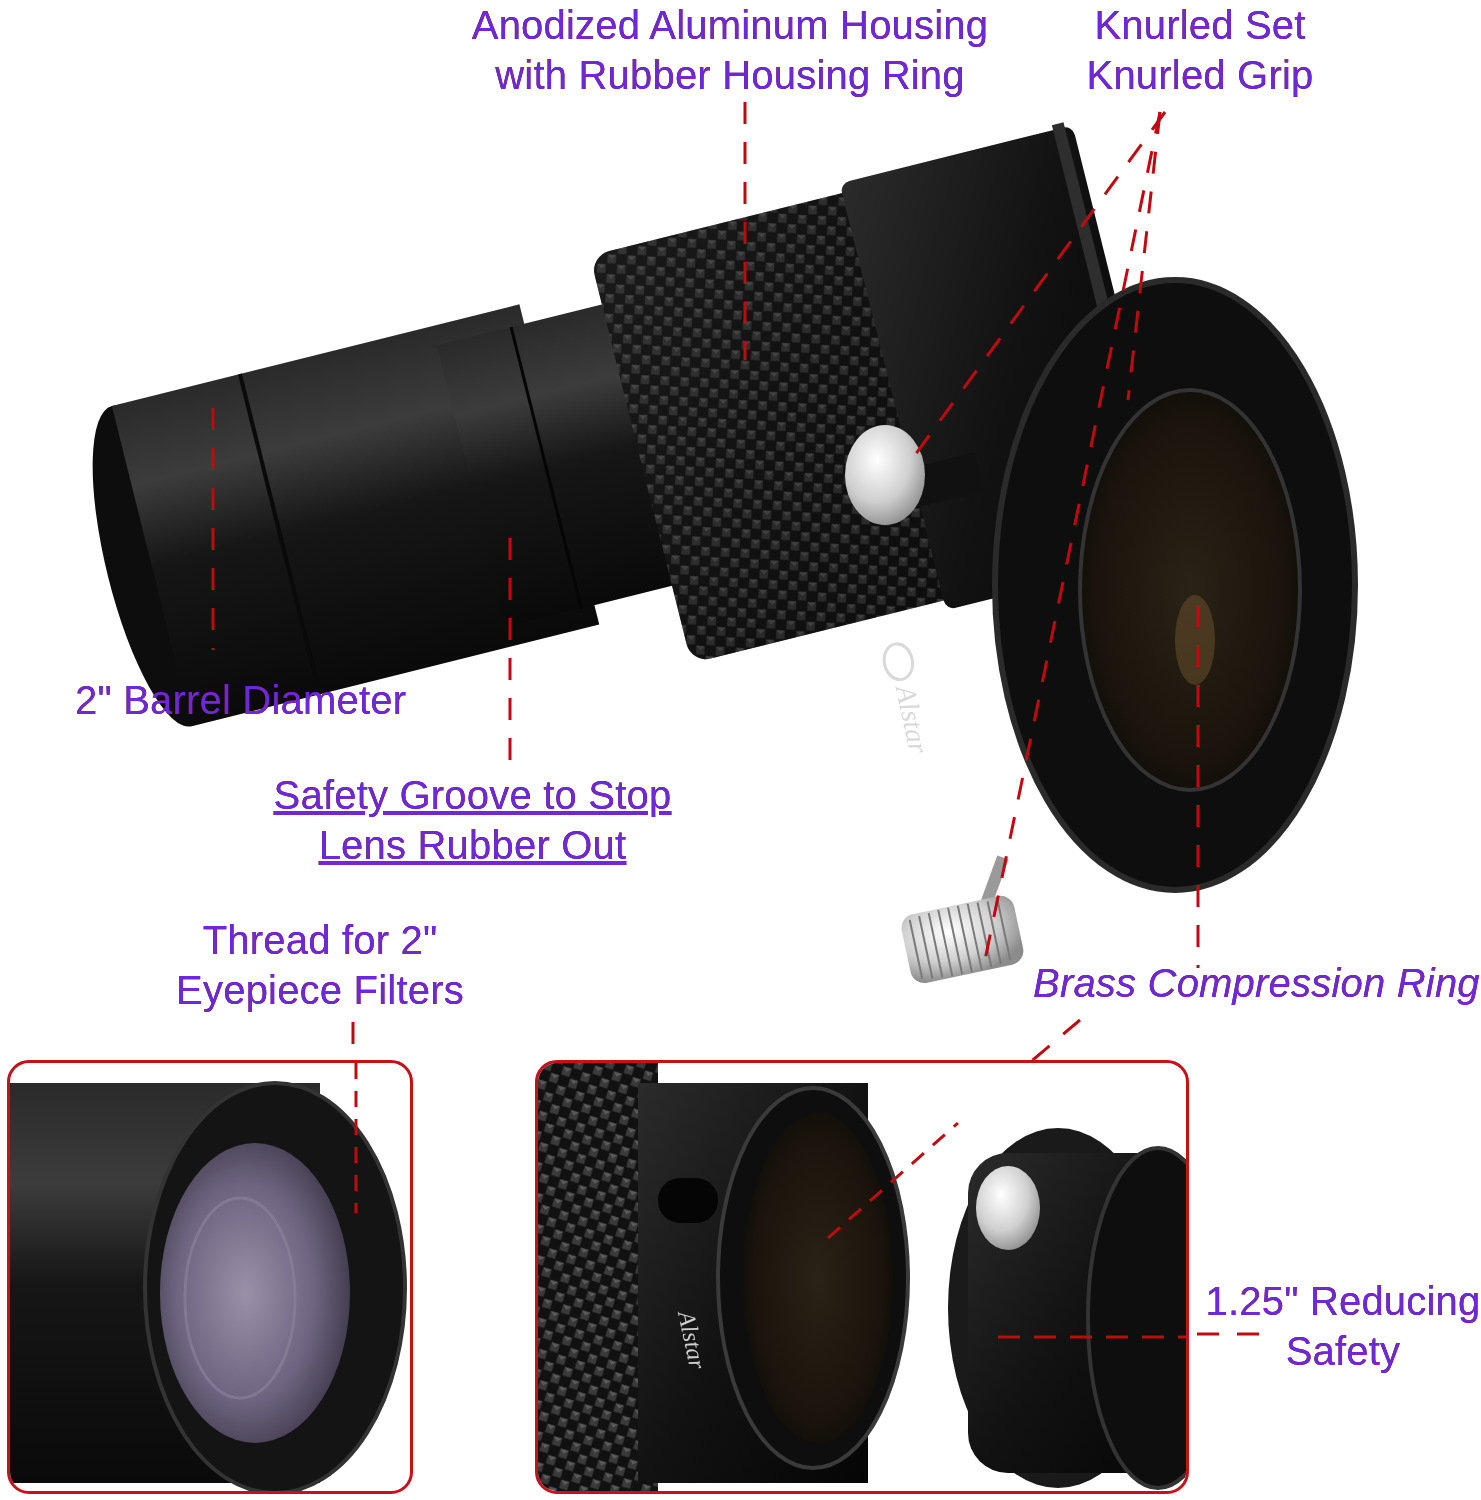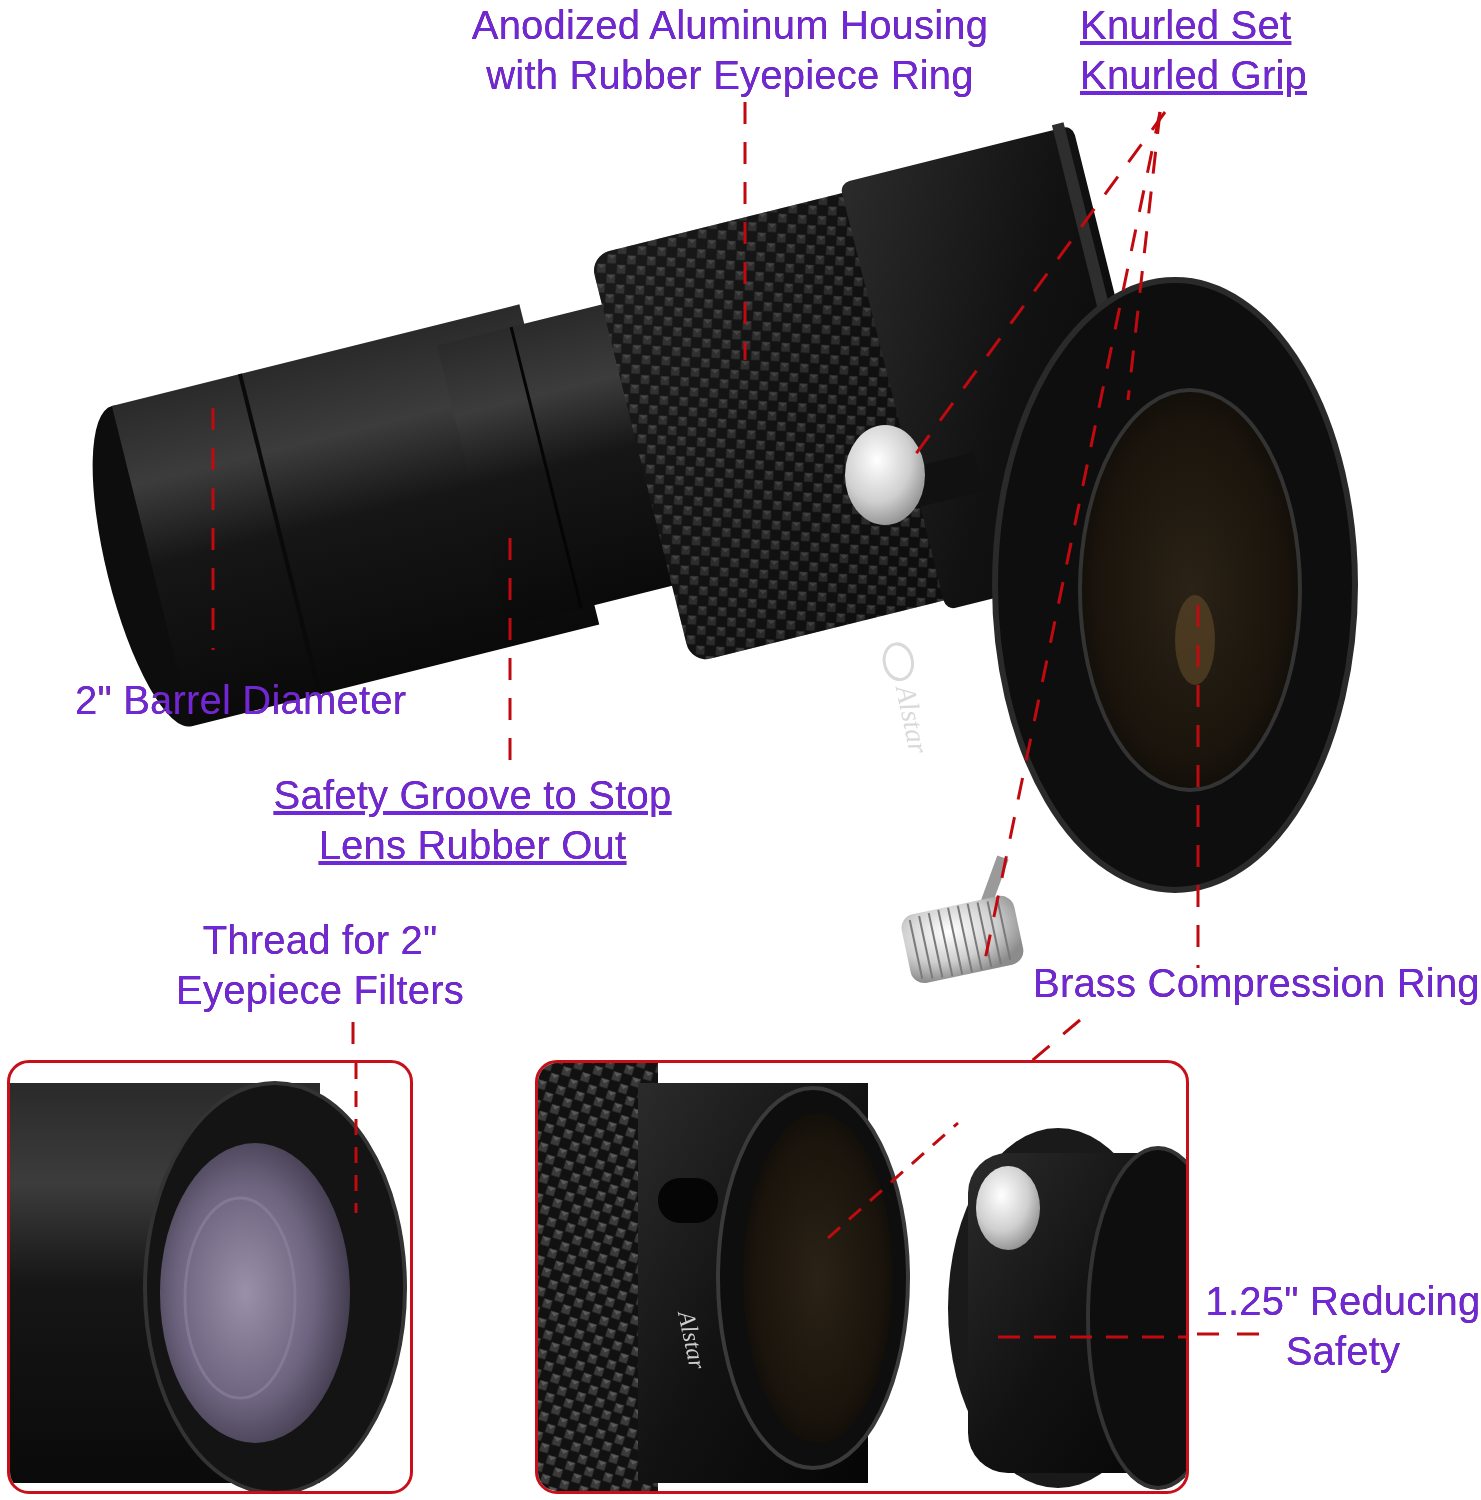--- a/index.html
+++ b/index.html
@@ -139,43 +139,43 @@
       <rect x="430" y="90" width="220" height="320" rx="40" fill="url(#housingGrad)"></rect>
       <ellipse cx="620" cy="255" rx="70" ry="170" fill="#0e0e0e" stroke="#333" stroke-width="4"></ellipse>
       <ellipse cx="470" cy="145" rx="32" ry="42" fill="url(#silver)"></ellipse>
       <line x1="460" y1="274" x2="648" y2="274" stroke="#c00a0f" stroke-width="3" stroke-dasharray="22 14"></line>
       <line x1="290" y1="175" x2="420" y2="60" stroke="#c00a0f" stroke-width="3" stroke-dasharray="16 12"></line>
     </svg>
   </div>
 
   <div class="label" style="left:470px; top:0px; width:520px;">
     <span>Anodized Aluminum Housing</span>
-    <span>with Rubber Eyepiece Ring</span>
+    <span>with Rubber Housing Ring</span>
   </div>
 
-  <div class="label" style="left:1080px; top:0px; width:240px; text-align:left;text-decoration:underline;">
+  <div class="label" style="left:1080px; top:0px; width:240px; text-align:center;">
     <span>Knurled Set</span>
     <span>Knurled Grip</span>
   </div>
 
   <div class="label" style="left:75px; top:675px; text-align:left;">
     <span>2" Barrel Diameter</span>
   </div>
 
   <div class="label" style="left:270px; top:770px; width:405px;text-decoration:underline;">
     <span>Safety Groove to Stop</span>
     <span>Lens Rubber Out</span>
   </div>
 
   <div class="label" style="left:170px; top:915px; width:300px;">
     <span>Thread for 2"</span>
     <span>Eyepiece Filters</span>
   </div>
 
-  <div class="label" style="left:1033px; top:958px; text-align:left;">
+  <div class="label" style="left:1033px; top:958px; text-align:left;font-style:italic;">
     <span>Brass Compression Ring</span>
   </div>
 
   <div class="label" style="left:1205px; top:1276px; width:276px;">
     <span>1.25" Reducing</span>
     <span>Safety</span>
   </div>
 </div>
 
 </body></html>

